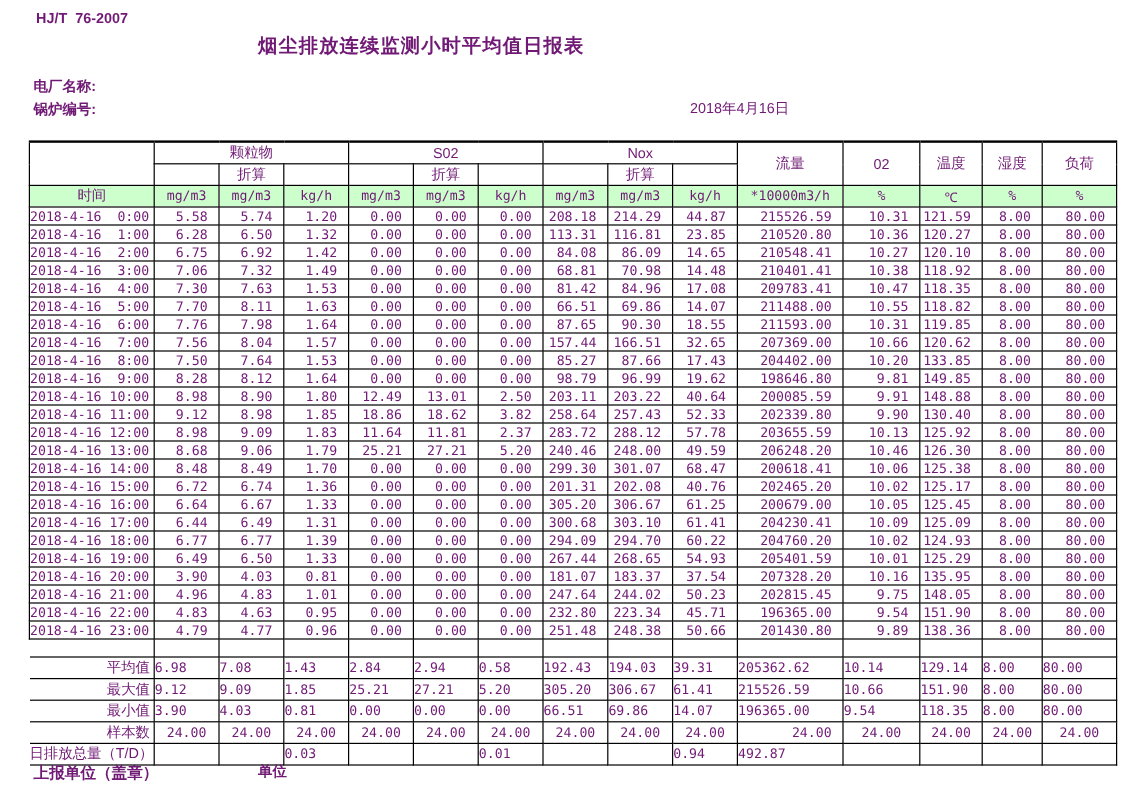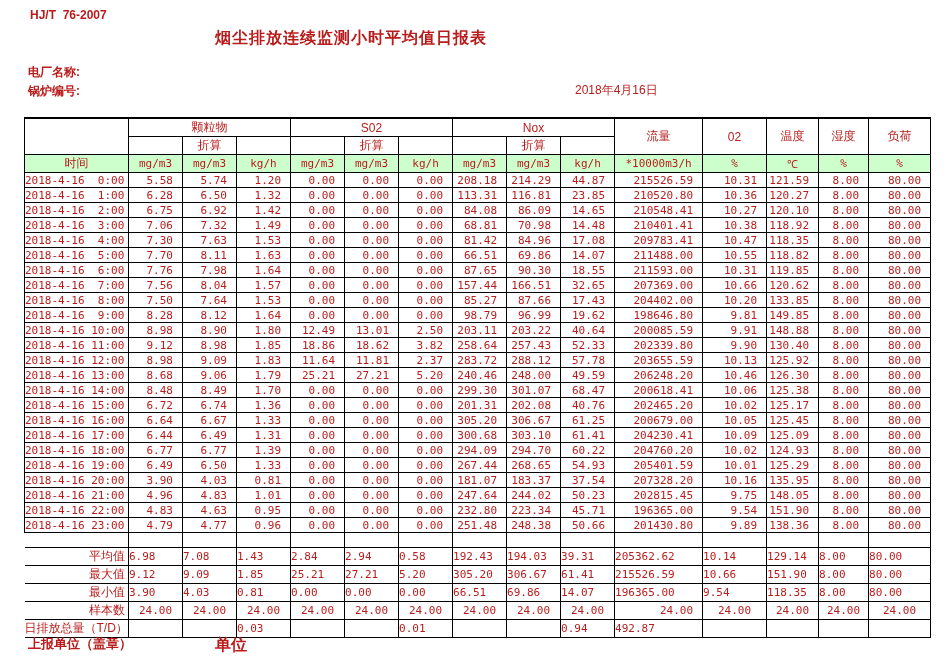--- a/index.html
+++ b/index.html
@@ -1,27 +1,27 @@
 <!DOCTYPE html>
 <html><head>
 <meta charset="utf-8">
 <style>
   html,body { margin:0; padding:0; background:#fff; }
   .page { position:relative; width:944px; height:658px; background:#fff;
-          font-family:"Liberation Sans",sans-serif; color:#b91c1c; overflow:hidden; }
+          font-family:"Liberation Sans",sans-serif; color:#701a75; overflow:hidden; }
   .abs { position:absolute; white-space:pre; }
   .bold { font-weight:bold; }
   .std { left:30px; top:8px; font-size:12px; }
   .title { left:215px; top:28px; font-size:16px; letter-spacing:1px; }
   .plant { left:28px; top:64px; font-size:12px; }
   .boiler { left:28px; top:83px; font-size:12px; }
   .date { left:575px; top:82px; font-size:12px; }
   .f1 { left:28px; top:616px; font-size:12px; }
   .f2 { left:28px; top:635px; font-size:13px; }
-  .f3 { left:215px; top:635px; font-size:16px; }
+  .f3 { left:215px; top:635px; font-size:12px; }
 
   table.report { border-collapse:collapse; table-layout:fixed; width:906px;
                  position:absolute; left:24px; top:117px; }
   td { border:1px solid #000; height:14px; padding:0; overflow:hidden;
        font:11px "DejaVu Sans Mono",monospace; white-space:pre; }
   thead tr:first-child td { border-top:2px solid #000; }
   .gh  { text-align:center; font:12px "Liberation Sans",sans-serif; }
   .green { background:#ccffcc; }
   .unit { text-align:center; }
   .th-time { text-align:center; font:12px "Liberation Sans",sans-serif; }

